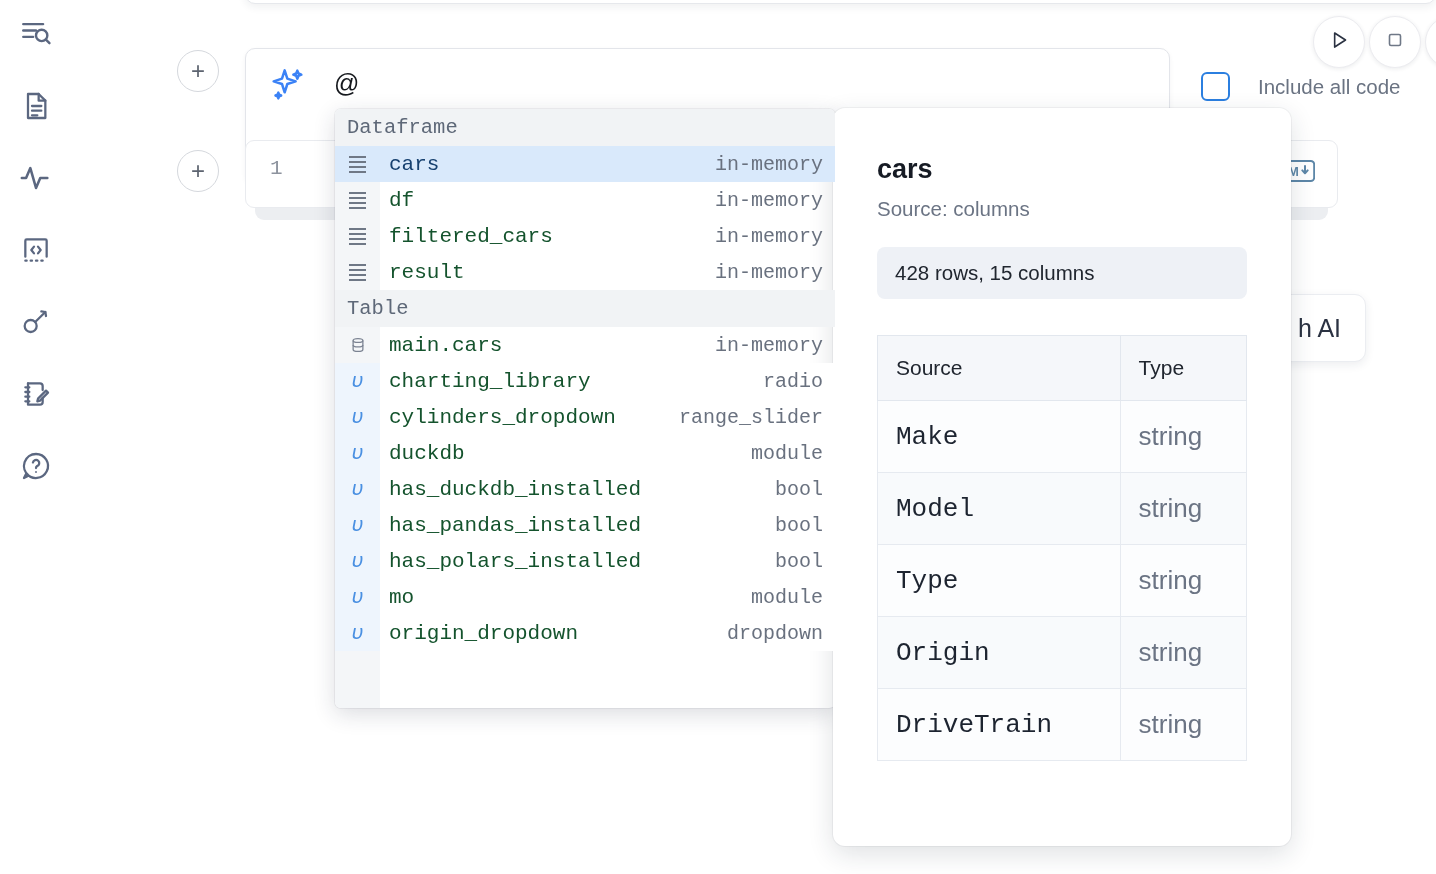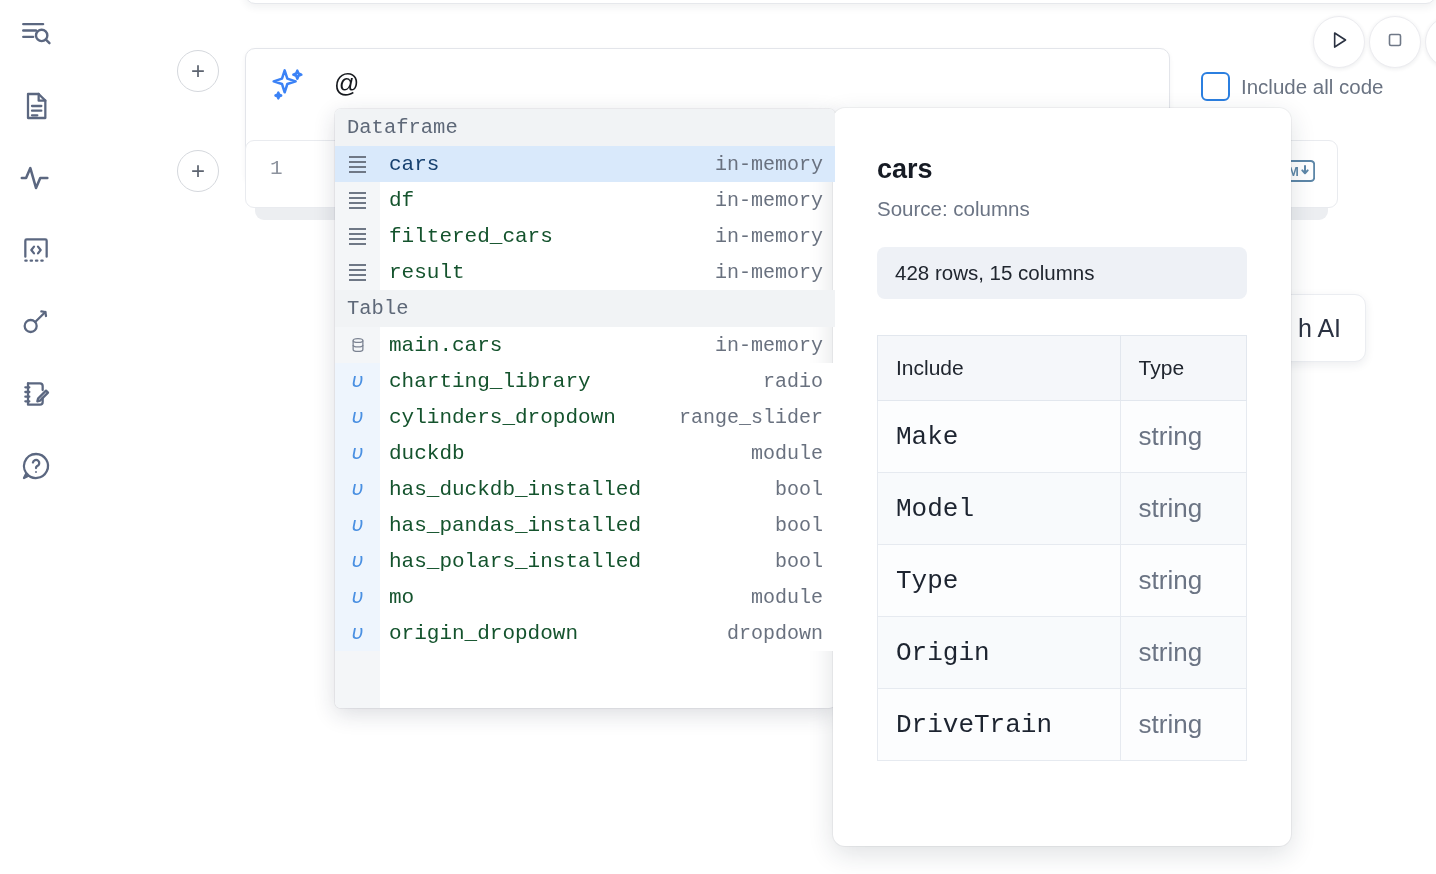--- a/index.html
+++ b/index.html
@@ -54,21 +54,21 @@
 
   
   .round-ctl {
     position: absolute; width: 52px; height: 52px; border-radius: 50%;
     background: #fff; border: 1px solid #ececf0;
     box-shadow: 0 1px 4px rgba(30,40,60,.09);
     display: flex; align-items: center; justify-content: center; cursor: pointer;
   }
   .include-row {
     position: absolute; left: 1201px; top: 72px;
-    display: flex; align-items: center; gap: 11px;
+    display: flex; align-items: center; gap: 28px;
   }
   .chk {
     width: 29px; height: 29px; border: 2px solid #2b7fe0; border-radius: 6px;
     background: #fff; cursor: pointer;
   }
   .include-label { font-size: 20.5px; color: #6a7382; white-space: nowrap; }
 
   
   .cell {
     position: absolute; left: 245px; top: 140px; width: 1093px; height: 68px;
@@ -406,21 +406,21 @@
       </div>
   </div>
 
   <div class="doc">
     <div class="doc-title">cars</div>
     <div class="doc-source">Source: columns</div>
     <div class="doc-stats">428 rows, 15 columns</div>
     <table class="doc-table">
       <thead>
         <tr>
-          <th>Include</th>
+          <th>Source</th>
           <th>Type</th>
         </tr>
       </thead>
       <tbody id="doc-body">
           <tr>
             <td class="col">Make</td>
             <td class="typ">string</td>
           </tr>
           <tr>
             <td class="col">Model</td>

